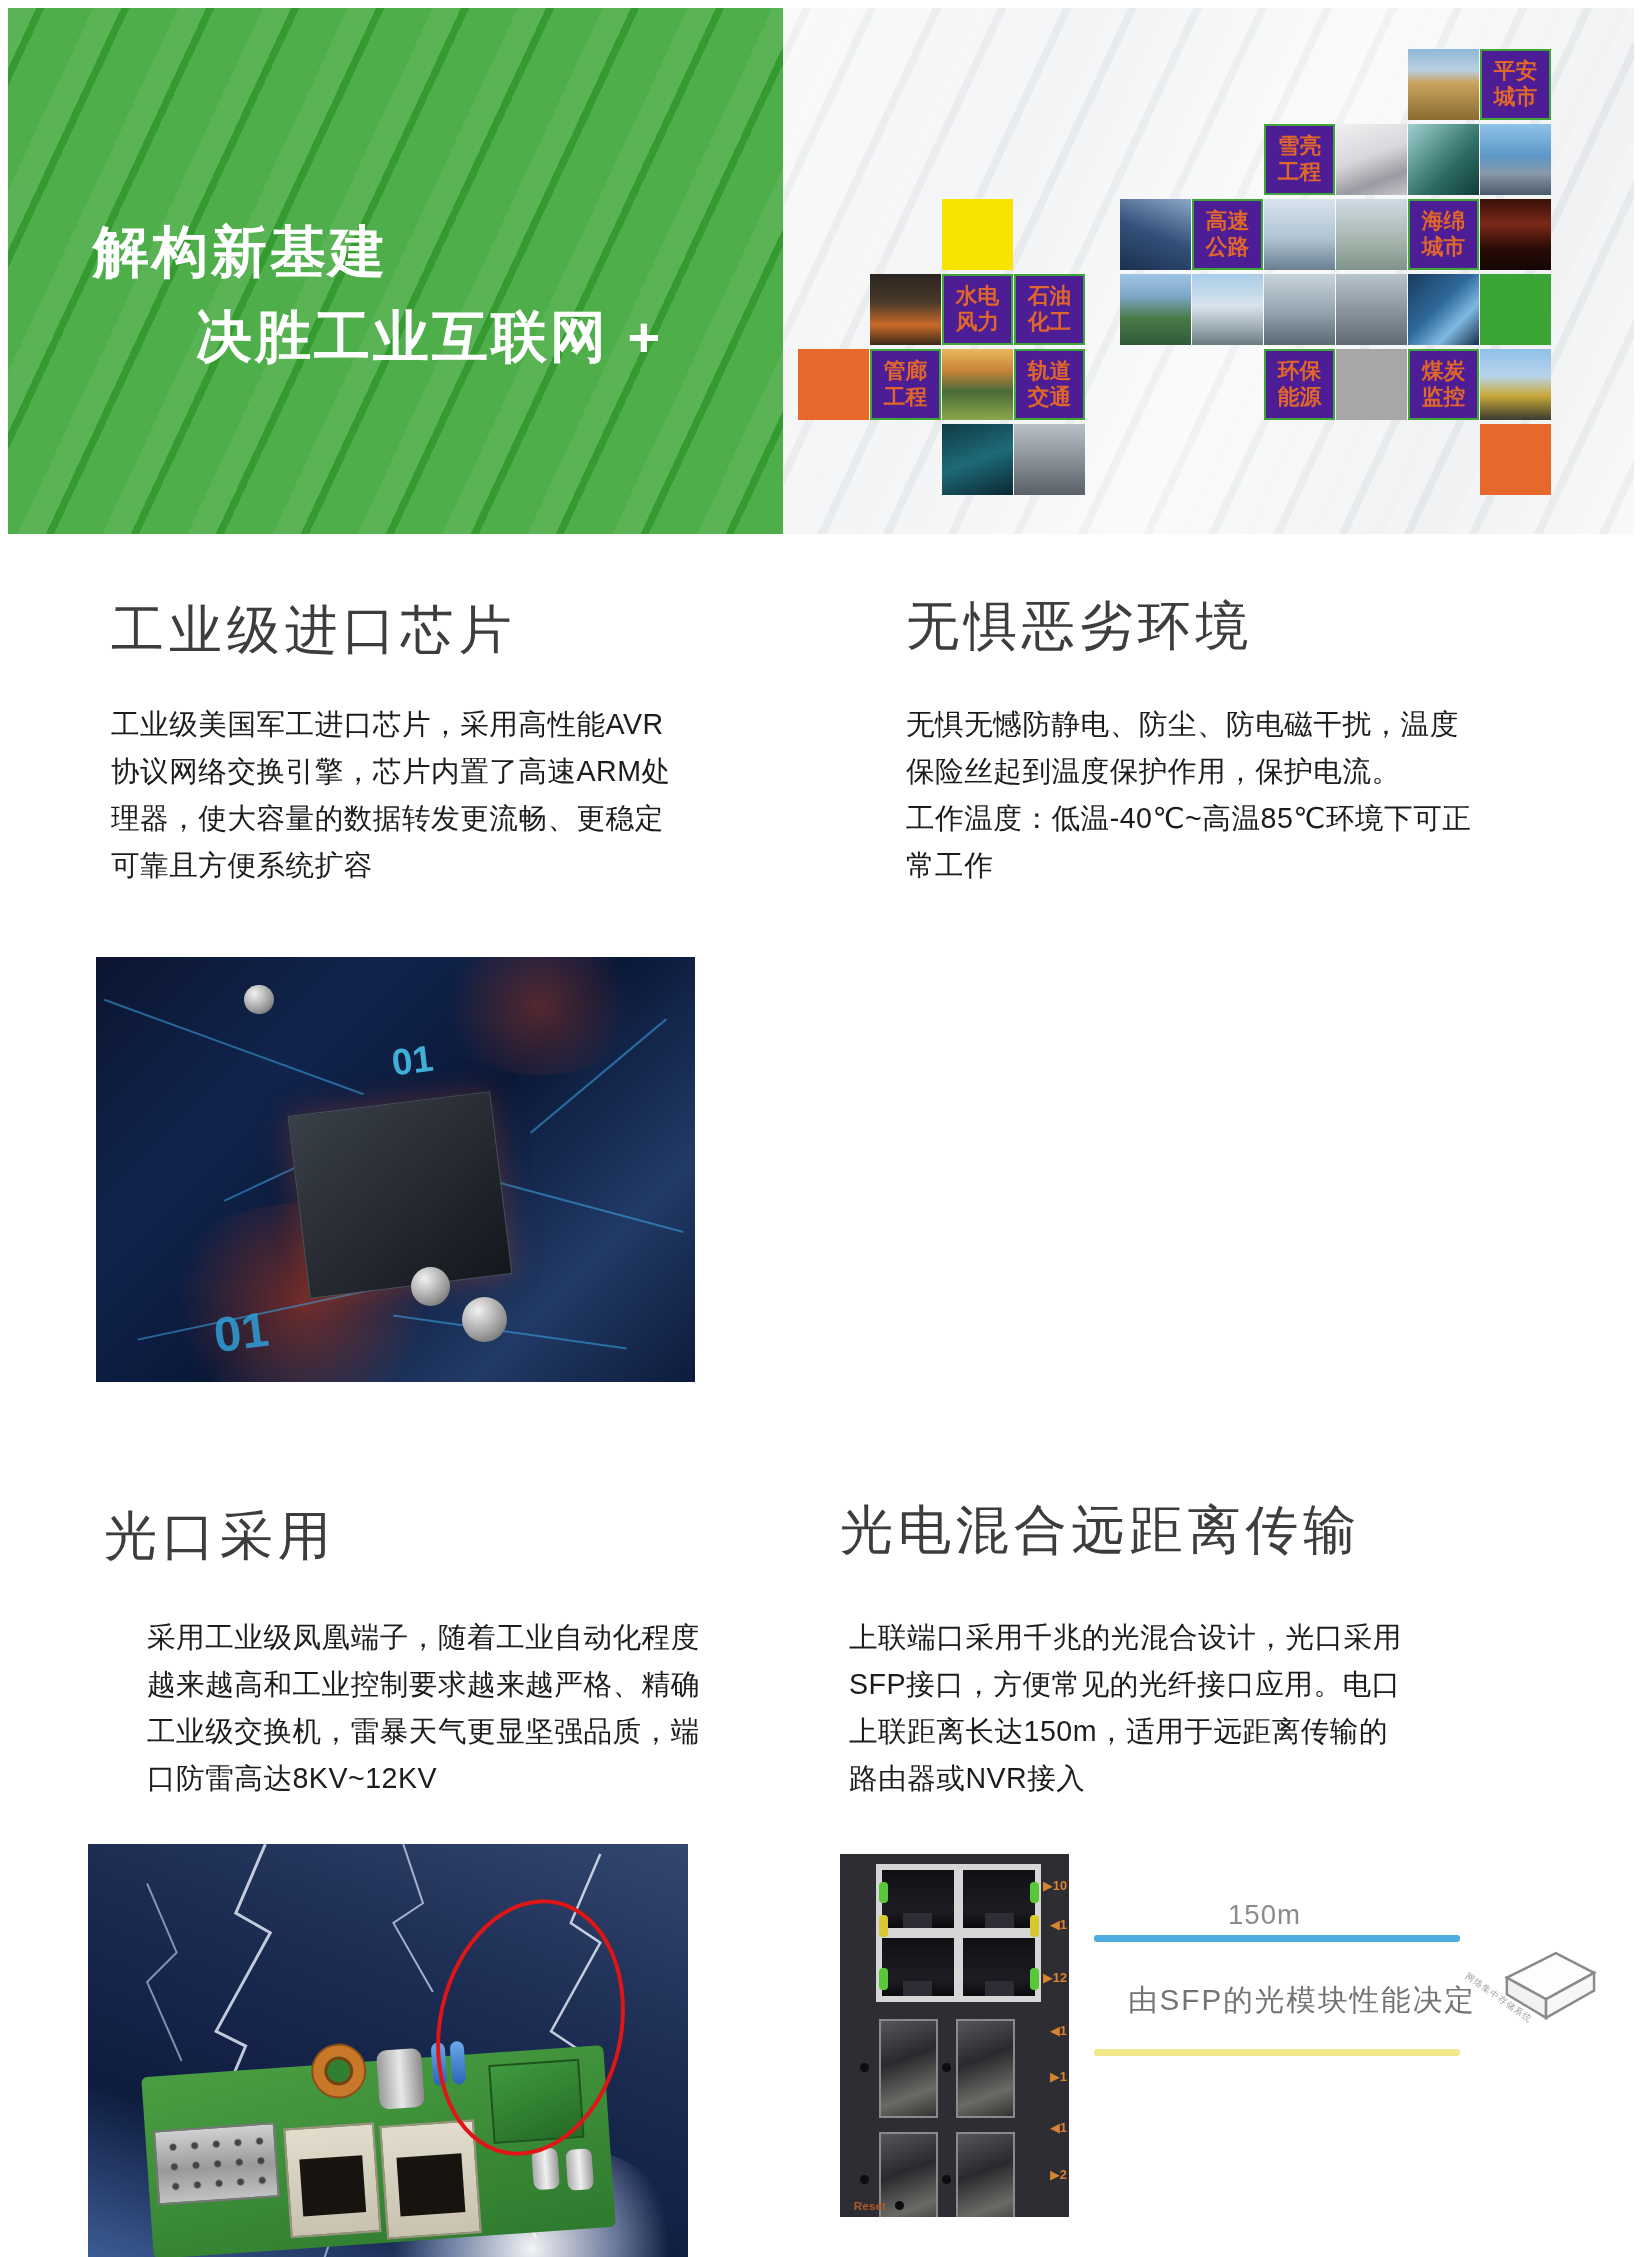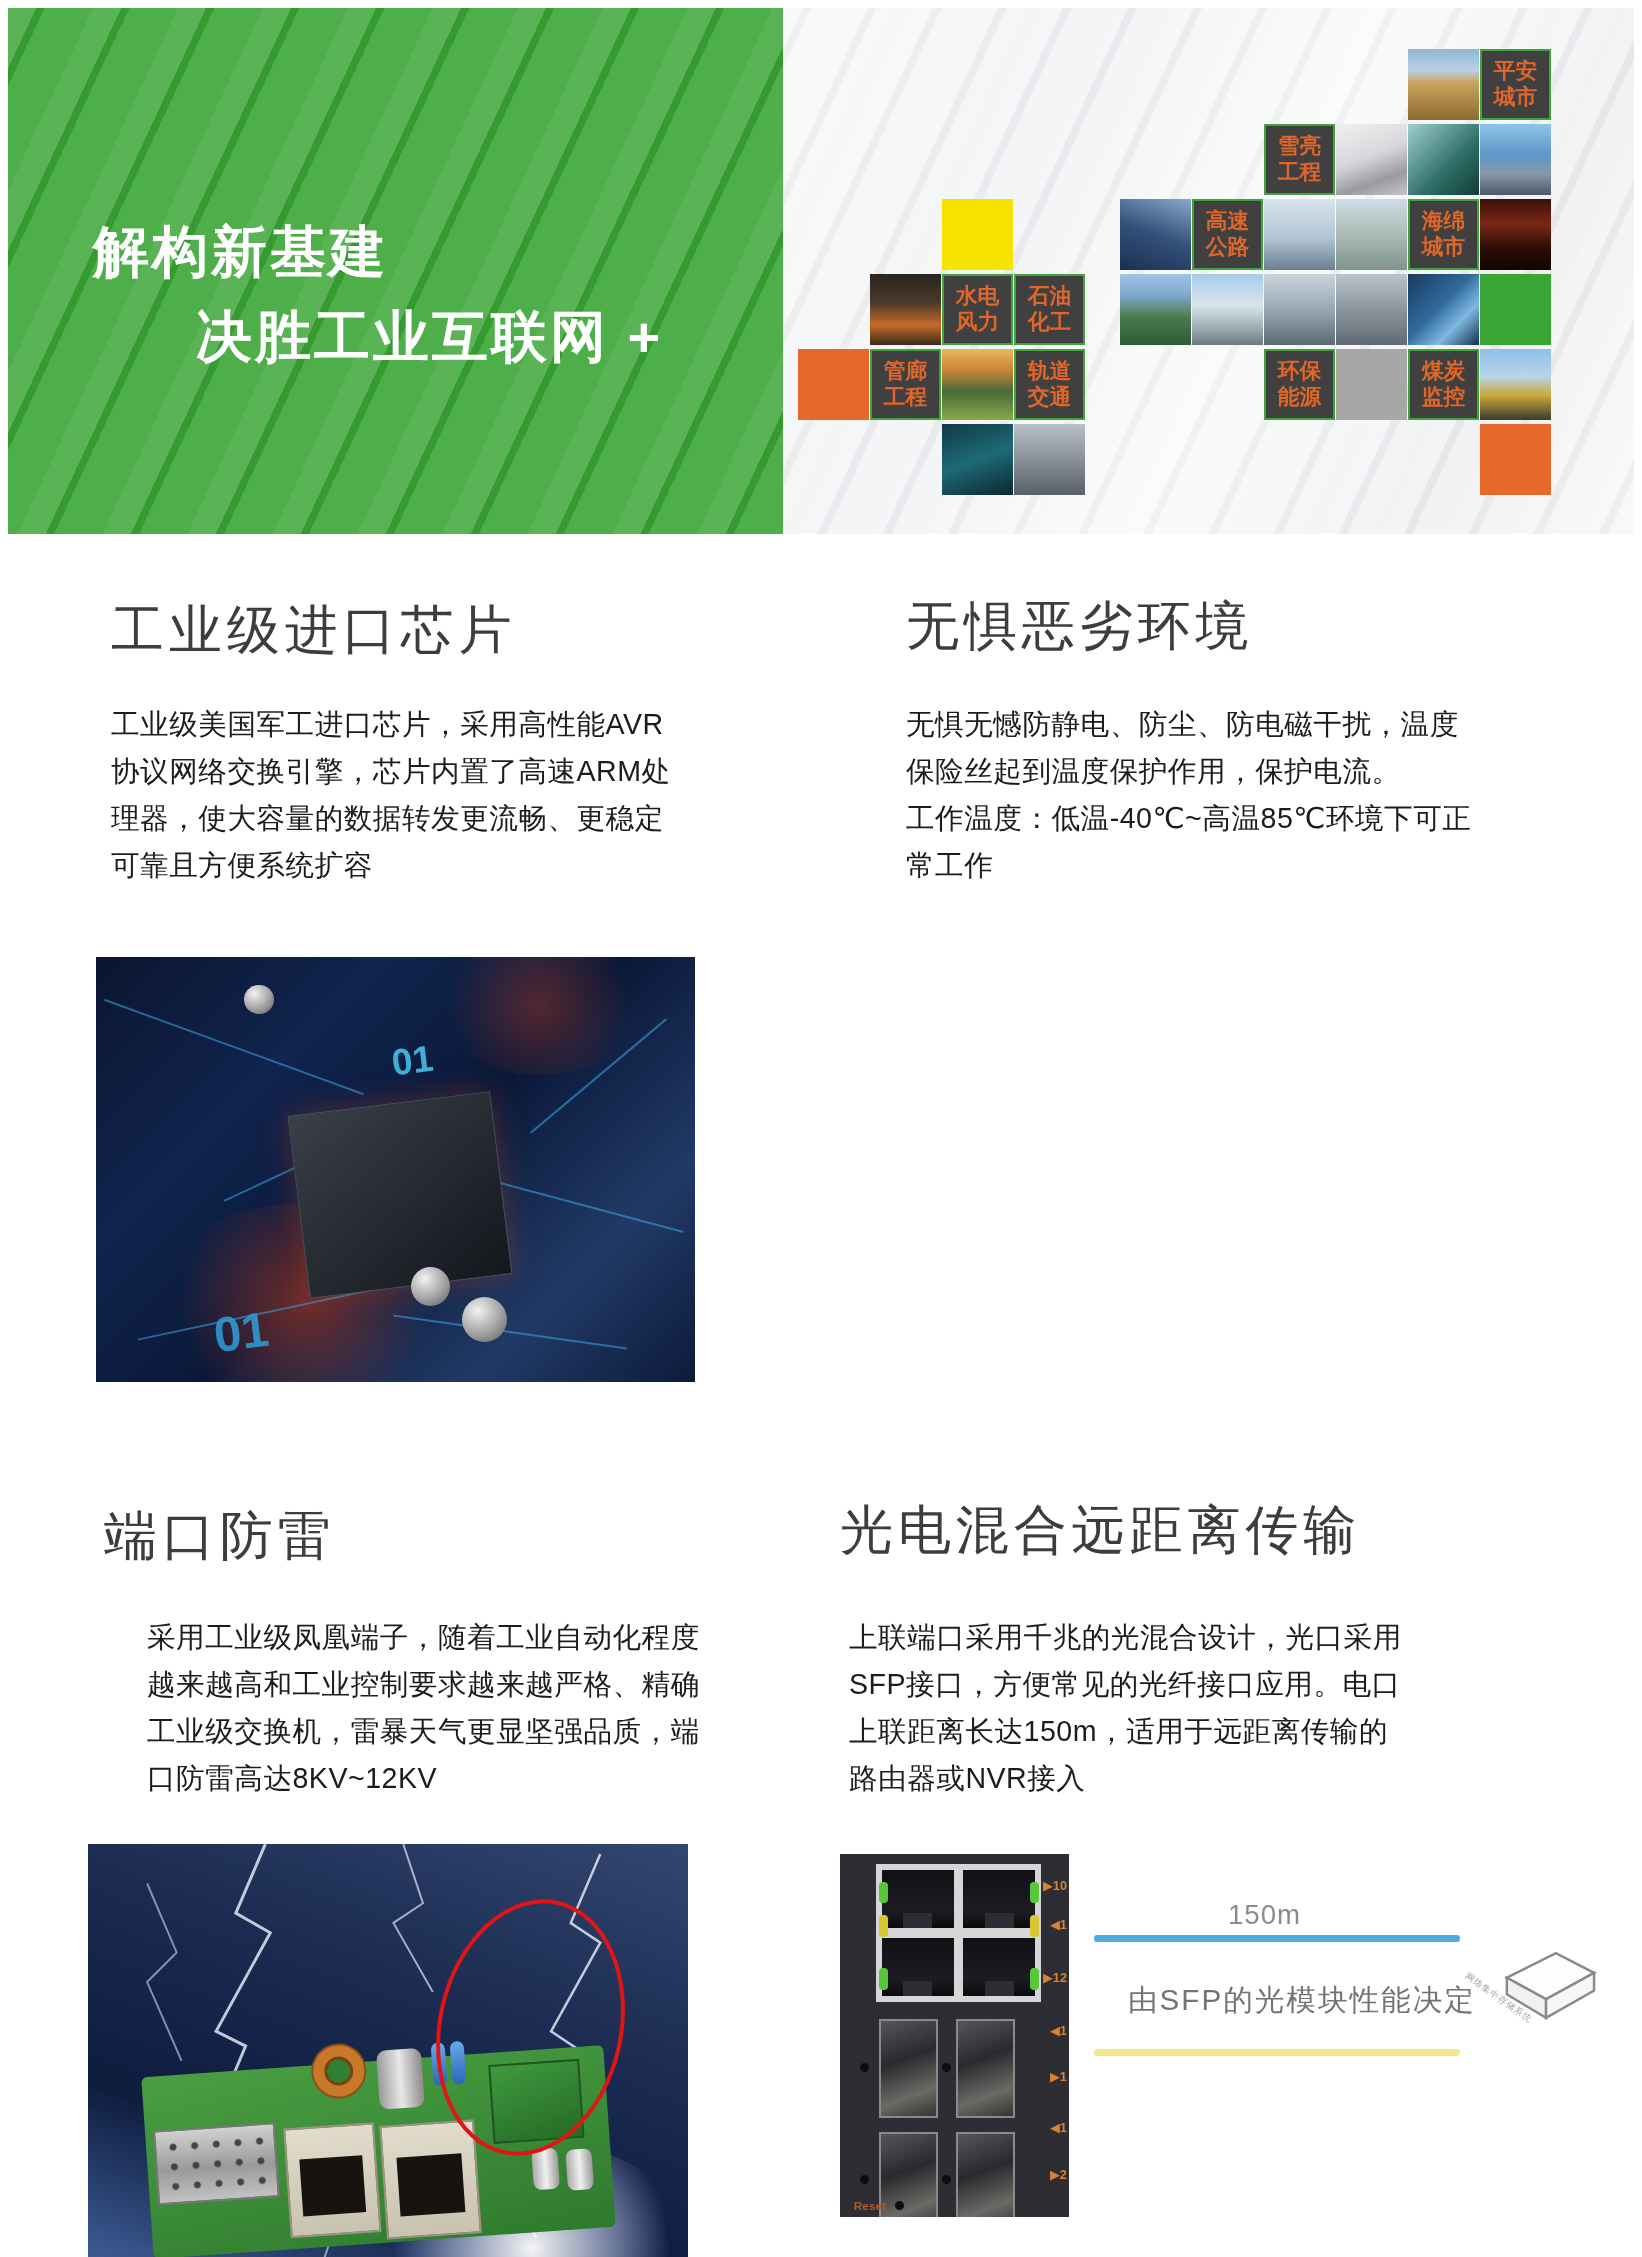--- a/index.html
+++ b/index.html
@@ -12,21 +12,21 @@
   .banner-light::after{content:"";position:absolute;inset:0;
       background:repeating-linear-gradient(115deg,rgba(255,255,255,.85) 0 17.7px,rgba(210,214,218,.35) 17.7px 25.6px,rgba(255,255,255,.7) 25.6px 59px);opacity:.5;}
   .banner-green{position:absolute;left:0;top:0;width:775px;height:100%;background:#3aa535;}
   .banner-green::after{content:"";position:absolute;inset:0;
       background:repeating-linear-gradient(115deg,rgba(255,255,255,.16) 0 25.6px,rgba(30,110,30,.18) 25.6px 33px,rgba(255,255,255,.10) 33px 77px);}
   .headline{position:absolute;color:#fff;font-weight:800;font-size:56px;letter-spacing:3px;z-index:3;white-space:nowrap;}
   .headline.l1{left:85px;top:207px;}
   .headline.l2{left:160px;top:292px;margin-left:28px;}
   
   .tile{position:absolute;width:71px;height:71px;box-sizing:border-box;}
-  .tile.label{background:#404040;border:2px solid #3fa53a;color:#e0662a;font-size:21.7px;line-height:26.6px;
+  .tile.label{background:#4c1d95;border:2px solid #3fa53a;color:#e0662a;font-size:21.7px;line-height:26.6px;
       font-weight:700;display:flex;align-items:center;justify-content:center;text-align:center;white-space:pre-line;}
   
   .sec-title{position:absolute;font-size:53px;color:#3d3d3d;letter-spacing:4.9px;white-space:nowrap;}
   .sec-body{position:absolute;font-size:28.6px;line-height:47px;color:#1c1c1c;font-weight:500;
       letter-spacing:0.5px;white-space:pre-line;}
   
   .img-chip{position:absolute;left:96px;top:957px;width:599px;height:425px;overflow:hidden;
       background:linear-gradient(135deg,#0b1530 0%,#11244d 28%,#0a1838 52%,#213a66 78%,#0d1b3a 100%);}
   .chip-glow{position:absolute;border-radius:50%;}
   .chip-body{position:absolute;left:202px;top:146px;width:202px;height:182px;transform:rotate(-7deg);
@@ -144,21 +144,21 @@
 协议网络交换引擎，芯片内置了高速ARM处
 理器，使大容量的数据转发更流畅、更稳定
 可靠且方便系统扩容</div>
 
   <div class="sec-title" style="left:906px;top:591px;">无惧恶劣环境</div>
   <div class="sec-body" style="left:906px;top:701px;width:630px;">无惧无憾防静电、防尘、防电磁干扰，温度
 保险丝起到温度保护作用，保护电流。
 工作温度：低温-40℃~高温85℃环境下可正
 常工作</div>
 
-  <div class="sec-title" style="left:104px;top:1501px;">端口防雷</div>
+  <div class="sec-title" style="left:104px;top:1501px;">光口采用</div>
   <div class="sec-body" style="left:104px;top:1614px;width:571px;margin-left:43px;">采用工业级凤凰端子，随着工业自动化程度
 越来越高和工业控制要求越来越严格、精确
 工业级交换机，雷暴天气更显坚强品质，端
 口防雷高达8KV~12KV</div>
 
   <div class="sec-title" style="left:840px;top:1495px;">光电混合远距离传输</div>
   <div class="sec-body" style="left:849px;top:1614px;width:611px;">上联端口采用千兆的光混合设计，光口采用
 SFP接口，方便常见的光纤接口应用。电口
 上联距离长达150m，适用于远距离传输的
 路由器或NVR接入</div>

